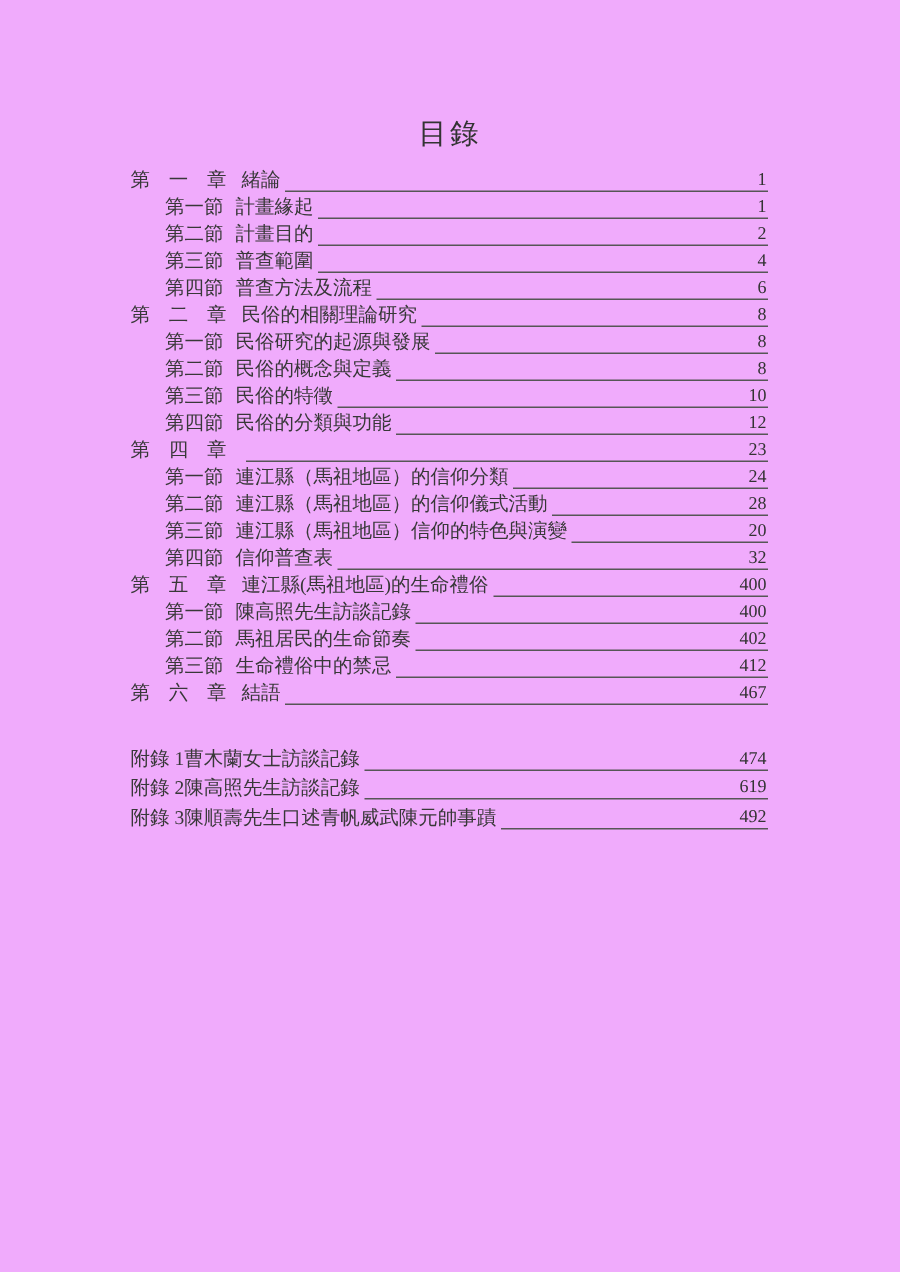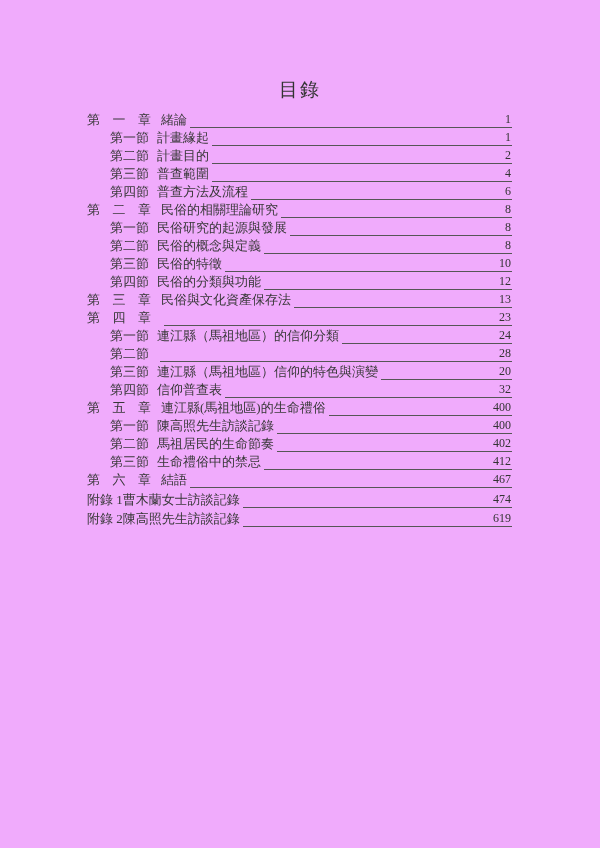--- a/index.html
+++ b/index.html
@@ -28,20 +28,21 @@
     font-size: 19px;
     font-weight: 400;
     line-height: 21px;
     letter-spacing: 2px;
     color: #333333;
   }
   .toc {
     margin: 10px 88px 0 87px; 
   }
   .toc-appendix {
+    margin-top: 24px;
   }
   .row {
     display: flex;
     align-items: flex-end;
     height: 18px;
     font-size: 13px;
     font-family: Liberation Serif, serif;
   }
   .toc-appendix .row {
     height: 19.5px;
@@ -149,38 +150,33 @@
     <span class="leader"></span>
     <span class="pagenum">10</span>
   </div>
         <div class="row section">
     <span class="label">第四節</span>
     <span class="entry-title">民俗的分類與功能</span>
     <span class="leader"></span>
     <span class="pagenum">12</span>
   </div>
         <div class="row chapter">
-    <span class="label">第 三 章</span>
-    <span class="entry-title">民俗與文化資產保存法</span>
-    <span class="leader"></span>
-    <span class="pagenum">13</span>
-  </div>
-        <div class="row chapter">
     <span class="label">第 四 章</span>
     <span class="leader"></span>
     <span class="pagenum">23</span>
   </div>
         <div class="row section">
     <span class="label">第一節</span>
     <span class="entry-title">連江縣（馬祖地區）的信仰分類</span>
     <span class="leader"></span>
     <span class="pagenum">24</span>
   </div>
         <div class="row section">
     <span class="label">第二節</span>
+    <span class="entry-title">連江縣（馬祖地區）的信仰儀式活動</span>
     <span class="leader"></span>
     <span class="pagenum">28</span>
   </div>
         <div class="row section">
     <span class="label">第三節</span>
     <span class="entry-title">連江縣（馬祖地區）信仰的特色與演變</span>
     <span class="leader"></span>
     <span class="pagenum">20</span>
   </div>
         <div class="row section">
@@ -226,15 +222,21 @@
     <span class="entry-title">曹木蘭女士訪談記錄</span>
     <span class="leader"></span>
     <span class="pagenum">474</span>
   </div>
         <div class="row appendix">
     <span class="label">附錄 2</span>
     <span class="entry-title">陳高照先生訪談記錄</span>
     <span class="leader"></span>
     <span class="pagenum">619</span>
   </div>
+        <div class="row appendix">
+    <span class="label">附錄 3</span>
+    <span class="entry-title">陳順壽先生口述青帆威武陳元帥事蹟</span>
+    <span class="leader"></span>
+    <span class="pagenum">492</span>
+  </div>
       </div>
   </div>
 </div>
 
 </body></html>

